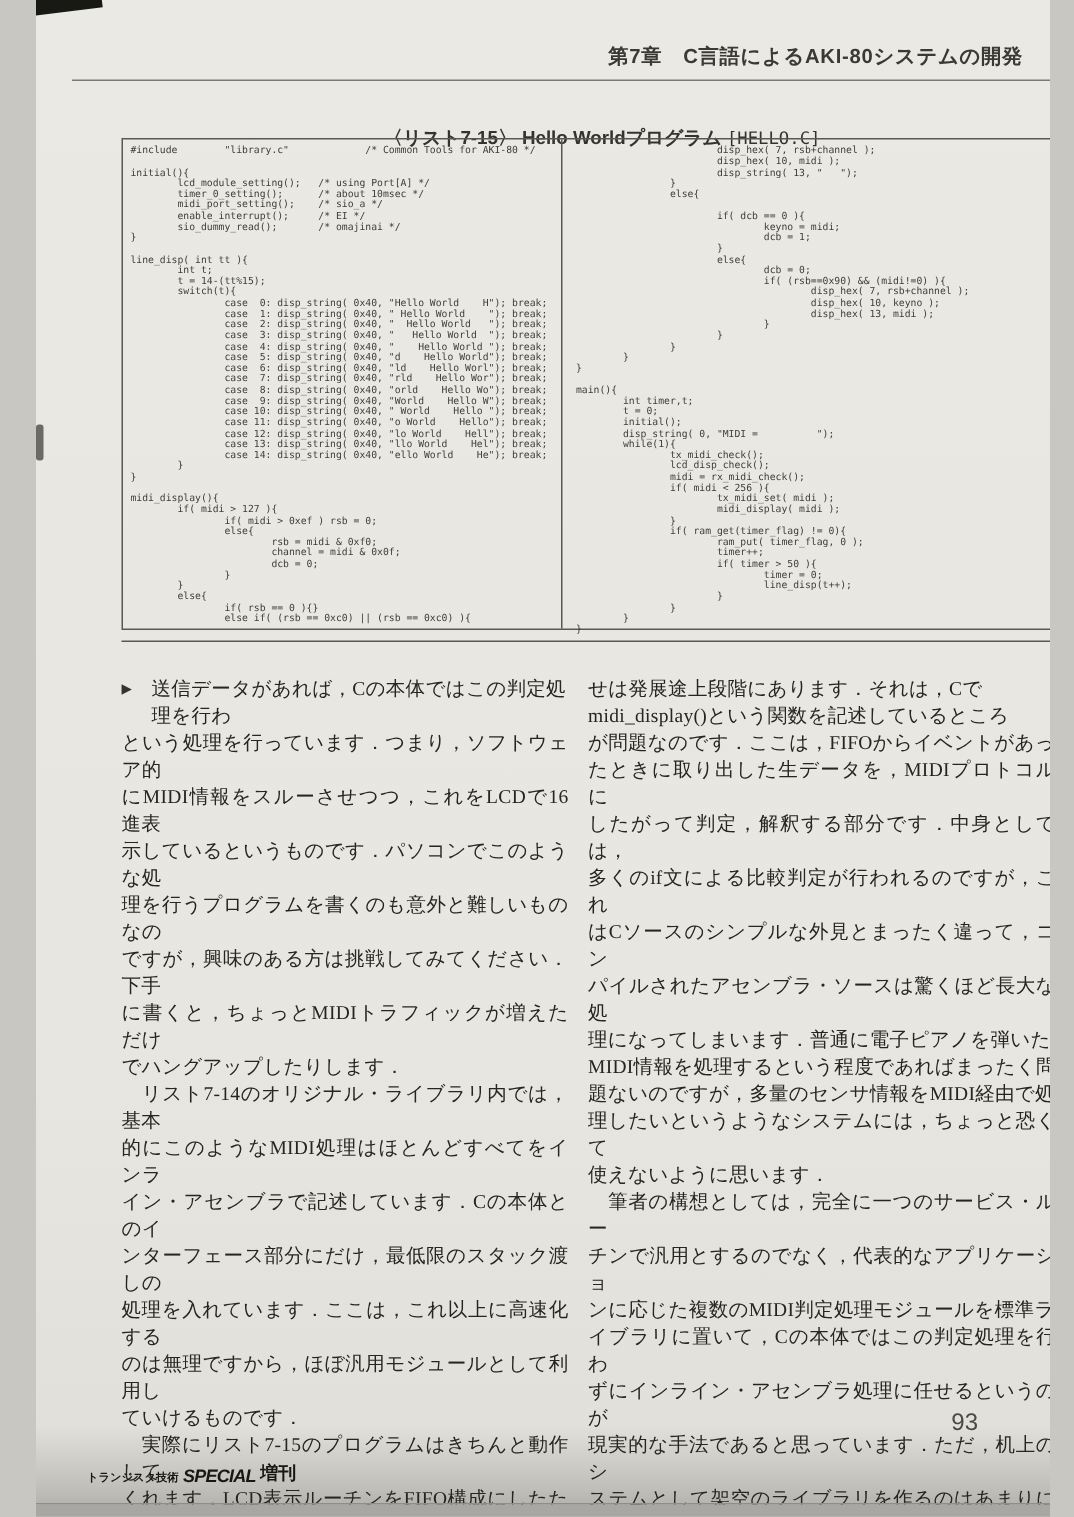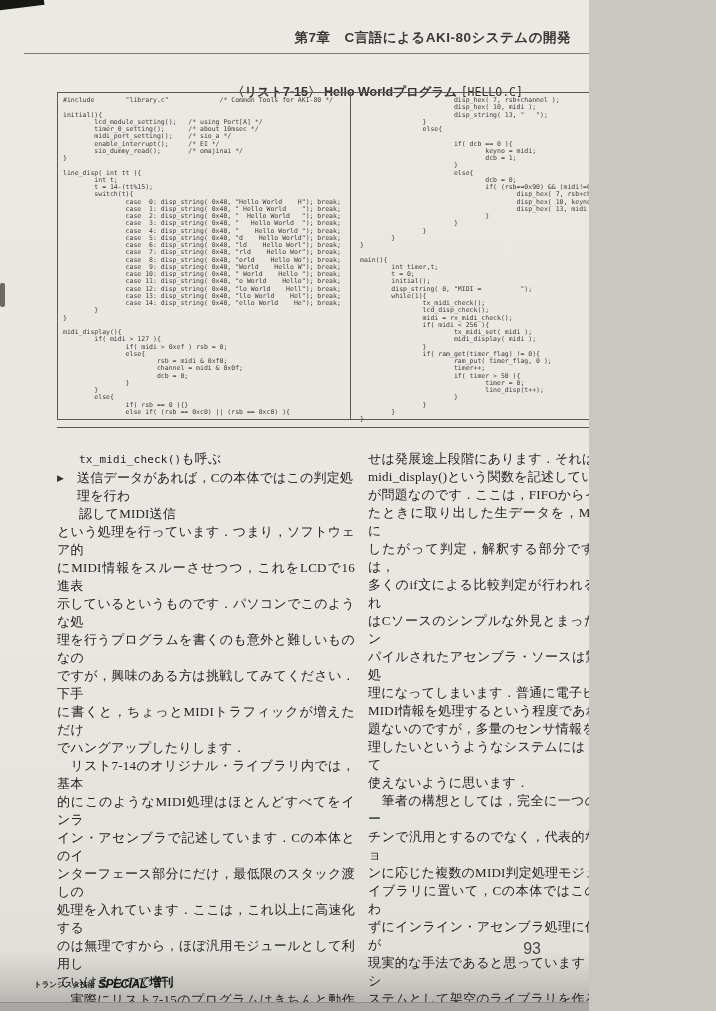--- a/index.html
+++ b/index.html
@@ -1,21 +1,22 @@
 <!DOCTYPE html>
 <html><head>
 <meta charset="utf-8">
 <style>
   * { margin:0; padding:0; box-sizing:border-box; }
   html,body { width:716px; height:1011px; }
   body { background:#c9c7c2; font-family:"Liberation Serif", serif; }
   .page {
-    position:relative; width:589px; height:1011px; overflow:hidden;
+    position:relative; width:676px; height:1011px; overflow:hidden;
     background:linear-gradient(180deg,#ebe9e4 0%,#e8e6e1 70%,#e2e0da 94%,#c2c0bb 98%,#aeaca8 100%);
     color:#2b2a27;
+    margin-left:24px;
   }
   
   .chapter-title {
     position:absolute; top:29px; right:18px;
     font-family:"Liberation Sans", sans-serif;
     font-size:13.5px; font-weight:bold; color:#3a3936; letter-spacing:0.5px;
   }
   .header-rule { position:absolute; top:53px; left:24px; width:680px; height:1px; background:#7b7974; }
   
   .listing-title {
@@ -177,28 +178,24 @@
                                 timer = 0;
                                 line_disp(t++);
                         }
                 }
         }
 }</pre>
   </div>
   <div class="listing-under-rule"></div>
 
   <div class="col col-left">
-    <div class="lead-line lead-indent">
-      <span class="mono">tx_midi_check()</span><span>も呼ぶ</span>
-    </div>
     <div class="lead-line lead-bullet">
       <span class="marker">▶</span>
       <span>送信データがあれば，Cの本体ではこの判定処理を行わ</span>
     </div>
-    <div class="lead-line lead-indent">認してMIDI送信</div>
     <div class="body-text">という処理を行っています．つまり，ソフトウェア的
 にMIDI情報をスルーさせつつ，これをLCDで16進表
 示しているというものです．パソコンでこのような処
 理を行うプログラムを書くのも意外と難しいものなの
 ですが，興味のある方は挑戦してみてください．下手
 に書くと，ちょっとMIDIトラフィックが増えただけ
 でハングアップしたりします．
 　リスト7-14のオリジナル・ライブラリ内では，基本
 的にこのようなMIDI処理はほとんどすべてをインラ
 イン・アセンブラで記述しています．Cの本体とのイ

